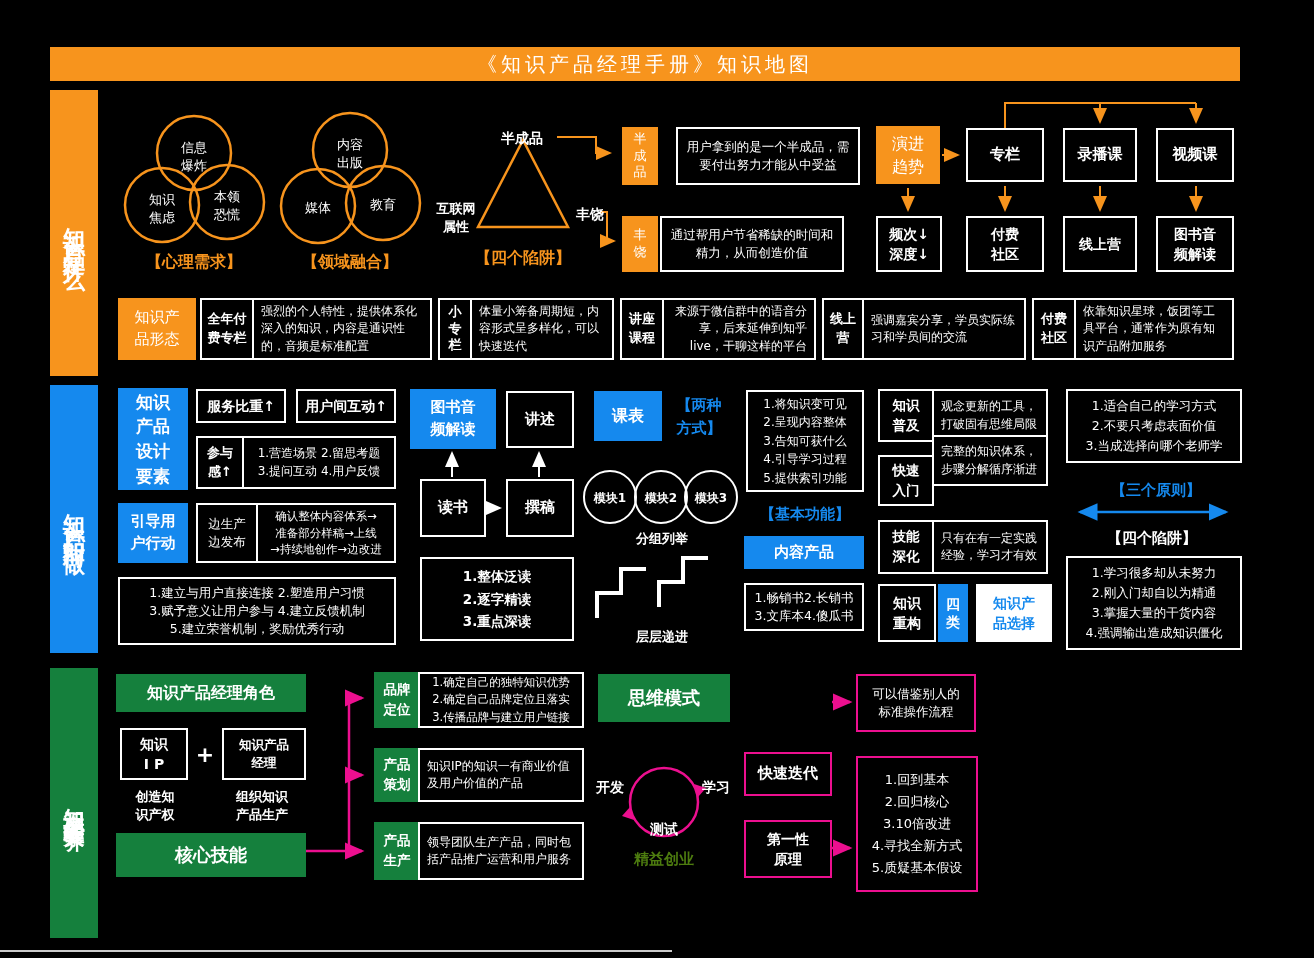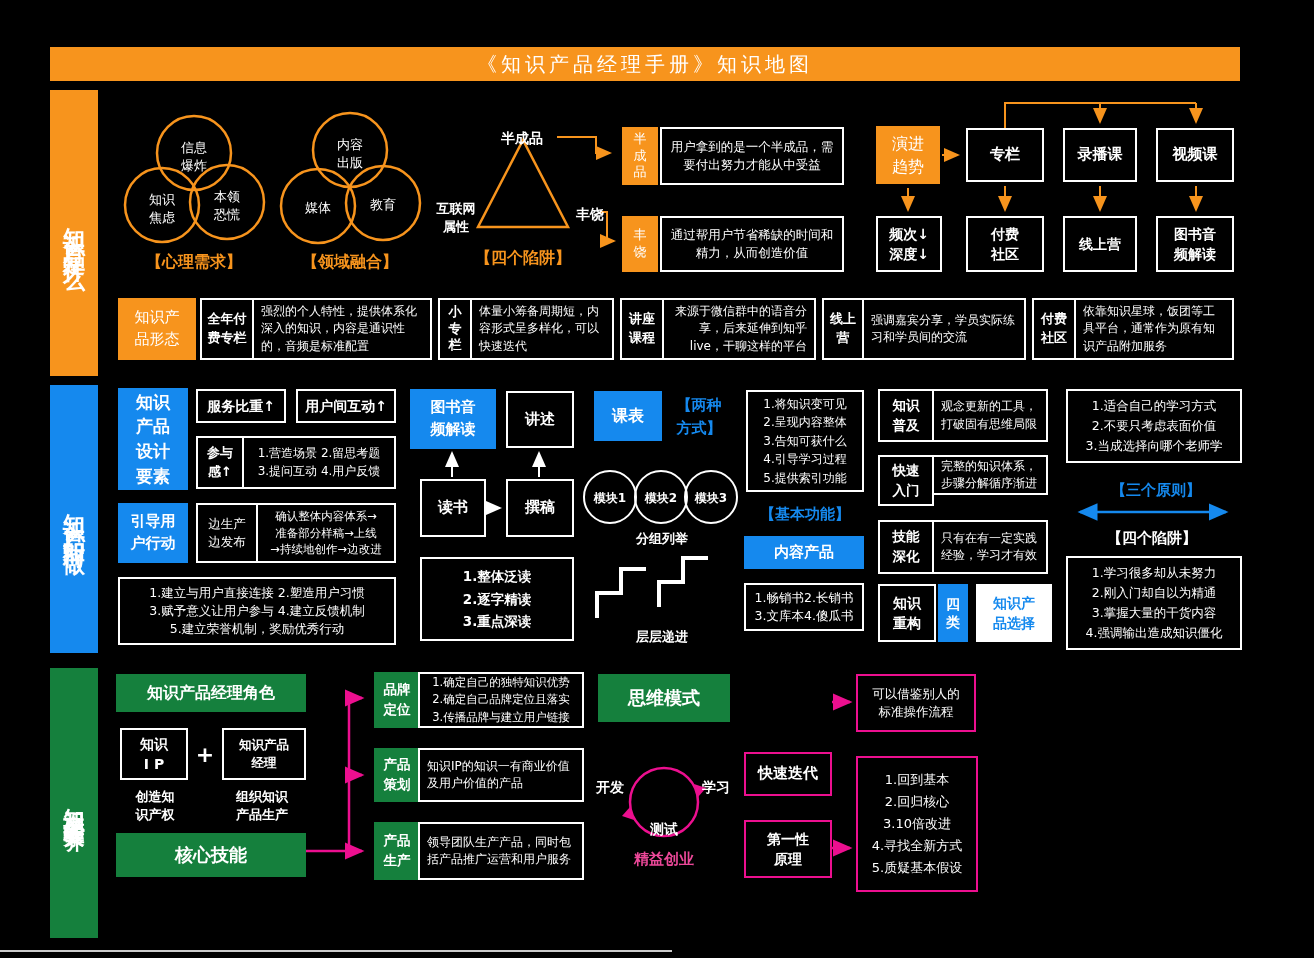--- a/index.html
+++ b/index.html
@@ -8,21 +8,21 @@
   .abs{position:absolute}
   .flex{display:flex;align-items:center;justify-content:center;text-align:center;white-space:pre-line;line-height:1.45}
   .box{border:2px solid #fff;background:#000;color:#fff}
   .box-m{border:2px solid #ec0f8f;background:#000;color:#fff}
   .tag-o{background:#f7941d;color:#fff;font-weight:normal}
   .tag-b{background:#1589ee;color:#fff;font-weight:bold}
   .tag-m{background:#15803d;color:#fff;font-weight:bold}
   .inv-b{background:#fff;color:#1589ee;font-weight:bold;border:2px solid #fff}
   .cap-o{color:#f7941d;font-weight:bold;text-align:center;white-space:pre-line}
   .cap-b{color:#1589ee;font-weight:bold;text-align:center;white-space:pre-line}
-  .cap-m{color:#ec4899;font-weight:bold;text-align:center;white-space:pre-line}
+  .cap-m{color:#4d7c0f;font-weight:bold;text-align:center;white-space:pre-line}
   .lbl{color:#fff;text-align:center;white-space:pre-line;line-height:1.4}
   .bold{font-weight:bold}
   .pad{padding:3px 7px}
   .side{writing-mode:vertical-lr;text-orientation:upright;letter-spacing:7px;font-weight:bold;font-size:22px;display:flex;align-items:center;justify-content:center}
 </style>
 </head>
 <body>
 
 <div class="canvas">
 
@@ -118,21 +118,21 @@
 
   <div class="abs lbl bold" style="left:490px;top:129px;width:64px;font-size:14px">半成品</div>
   <div class="abs lbl bold" style="left:428px;top:200px;width:56px;font-size:13px">互联网
 属性</div>
   <div class="abs lbl bold" style="left:568px;top:205px;width:44px;font-size:14px">丰饶</div>
   <div class="abs cap-o" style="left:452px;top:248px;width:142px;font-size:16px">【四个陷阱】</div>
 
   <div class="abs flex tag-o" style="left:622px;top:127px;width:36px;height:58px;font-size:13px;line-height:1.3">半
 成
 品</div>
-  <div class="abs flex box pad" style="left:660px;top:127px;width:184px;height:58px;font-size:12.5px">用户拿到的是一个半成品，需要付出努力才能从中受益</div>
+  <div class="abs flex box pad" style="left:676px;top:127px;width:184px;height:58px;font-size:12.5px">用户拿到的是一个半成品，需要付出努力才能从中受益</div>
   <div class="abs flex tag-o" style="left:622px;top:216px;width:36px;height:56px;font-size:13px;line-height:1.3">丰
 饶</div>
   <div class="abs flex box pad" style="left:660px;top:216px;width:184px;height:56px;font-size:12.5px">通过帮用户节省稀缺的时间和精力，从而创造价值</div>
 
   <div class="abs flex tag-o" style="left:876px;top:126px;width:64px;height:58px;font-size:16px">演进
 趋势</div>
   <div class="abs flex box bold" style="left:966px;top:128px;width:78px;height:54px;font-size:15px">专栏</div>
   <div class="abs flex box bold" style="left:1063px;top:128px;width:74px;height:54px;font-size:15px">录播课</div>
   <div class="abs flex box bold" style="left:1156px;top:128px;width:78px;height:54px;font-size:15px">视频课</div>
   <div class="abs flex box bold" style="left:876px;top:216px;width:66px;height:56px;font-size:14px">频次↓
@@ -214,21 +214,21 @@
   <div class="abs flex tag-b" style="left:938px;top:584px;width:30px;height:58px;font-size:14px;line-height:1.3">四
 类</div>
   <div class="abs flex inv-b" style="left:976px;top:584px;width:76px;height:58px;font-size:14px">知识产
 品选择</div>
 
   <div class="abs flex box bold" style="left:878px;top:389px;width:56px;height:53px;font-size:13.5px">知识
 普及</div>
   <div class="abs flex box pad" style="left:932px;top:389px;width:116px;height:53px;font-size:12px;text-align:left">观念更新的工具，打破固有思维局限</div>
   <div class="abs flex box bold" style="left:878px;top:455px;width:56px;height:51px;font-size:13.5px">快速
 入门</div>
-  <div class="abs flex box pad" style="left:932px;top:455px;width:116px;height:40px;font-size:12px;text-align:left">完整的知识体系，步骤分解循序渐进</div>
+  <div class="abs flex box pad" style="left:932px;top:435px;width:116px;height:51px;font-size:12px;text-align:left">完整的知识体系，步骤分解循序渐进</div>
   <div class="abs flex box bold" style="left:878px;top:520px;width:56px;height:54px;font-size:13.5px">技能
 深化</div>
   <div class="abs flex box pad" style="left:932px;top:520px;width:116px;height:54px;font-size:12px;text-align:left">只有在有一定实践经验，学习才有效</div>
   <div class="abs flex box" style="left:1066px;top:389px;width:176px;height:74px;font-size:12.5px;line-height:1.6">1.适合自己的学习方式
 2.不要只考虑表面价值
 3.当成选择向哪个老师学</div>
   <div class="abs cap-b" style="left:1100px;top:481px;width:112px;font-size:15px">【三个原则】</div>
   <div class="abs lbl bold" style="left:1096px;top:528px;width:112px;font-size:15px">【四个陷阱】</div>
   <div class="abs flex box" style="left:1066px;top:556px;width:176px;height:94px;font-size:12.5px;line-height:1.6">1.学习很多却从未努力
 2.刚入门却自以为精通

